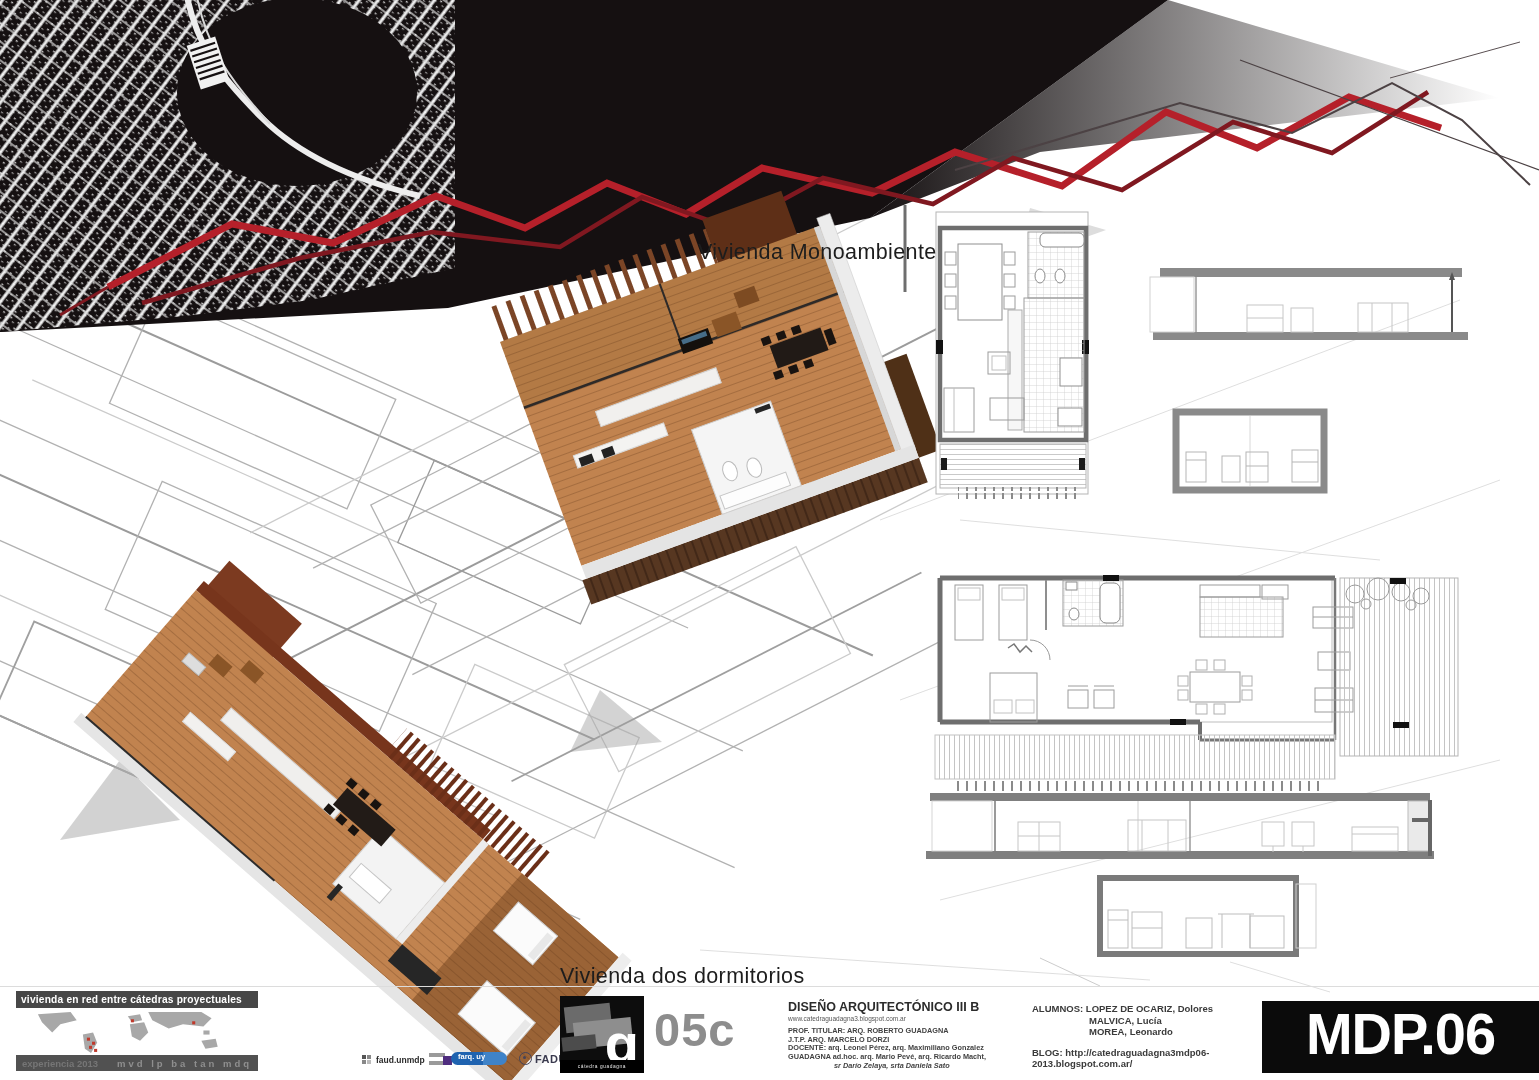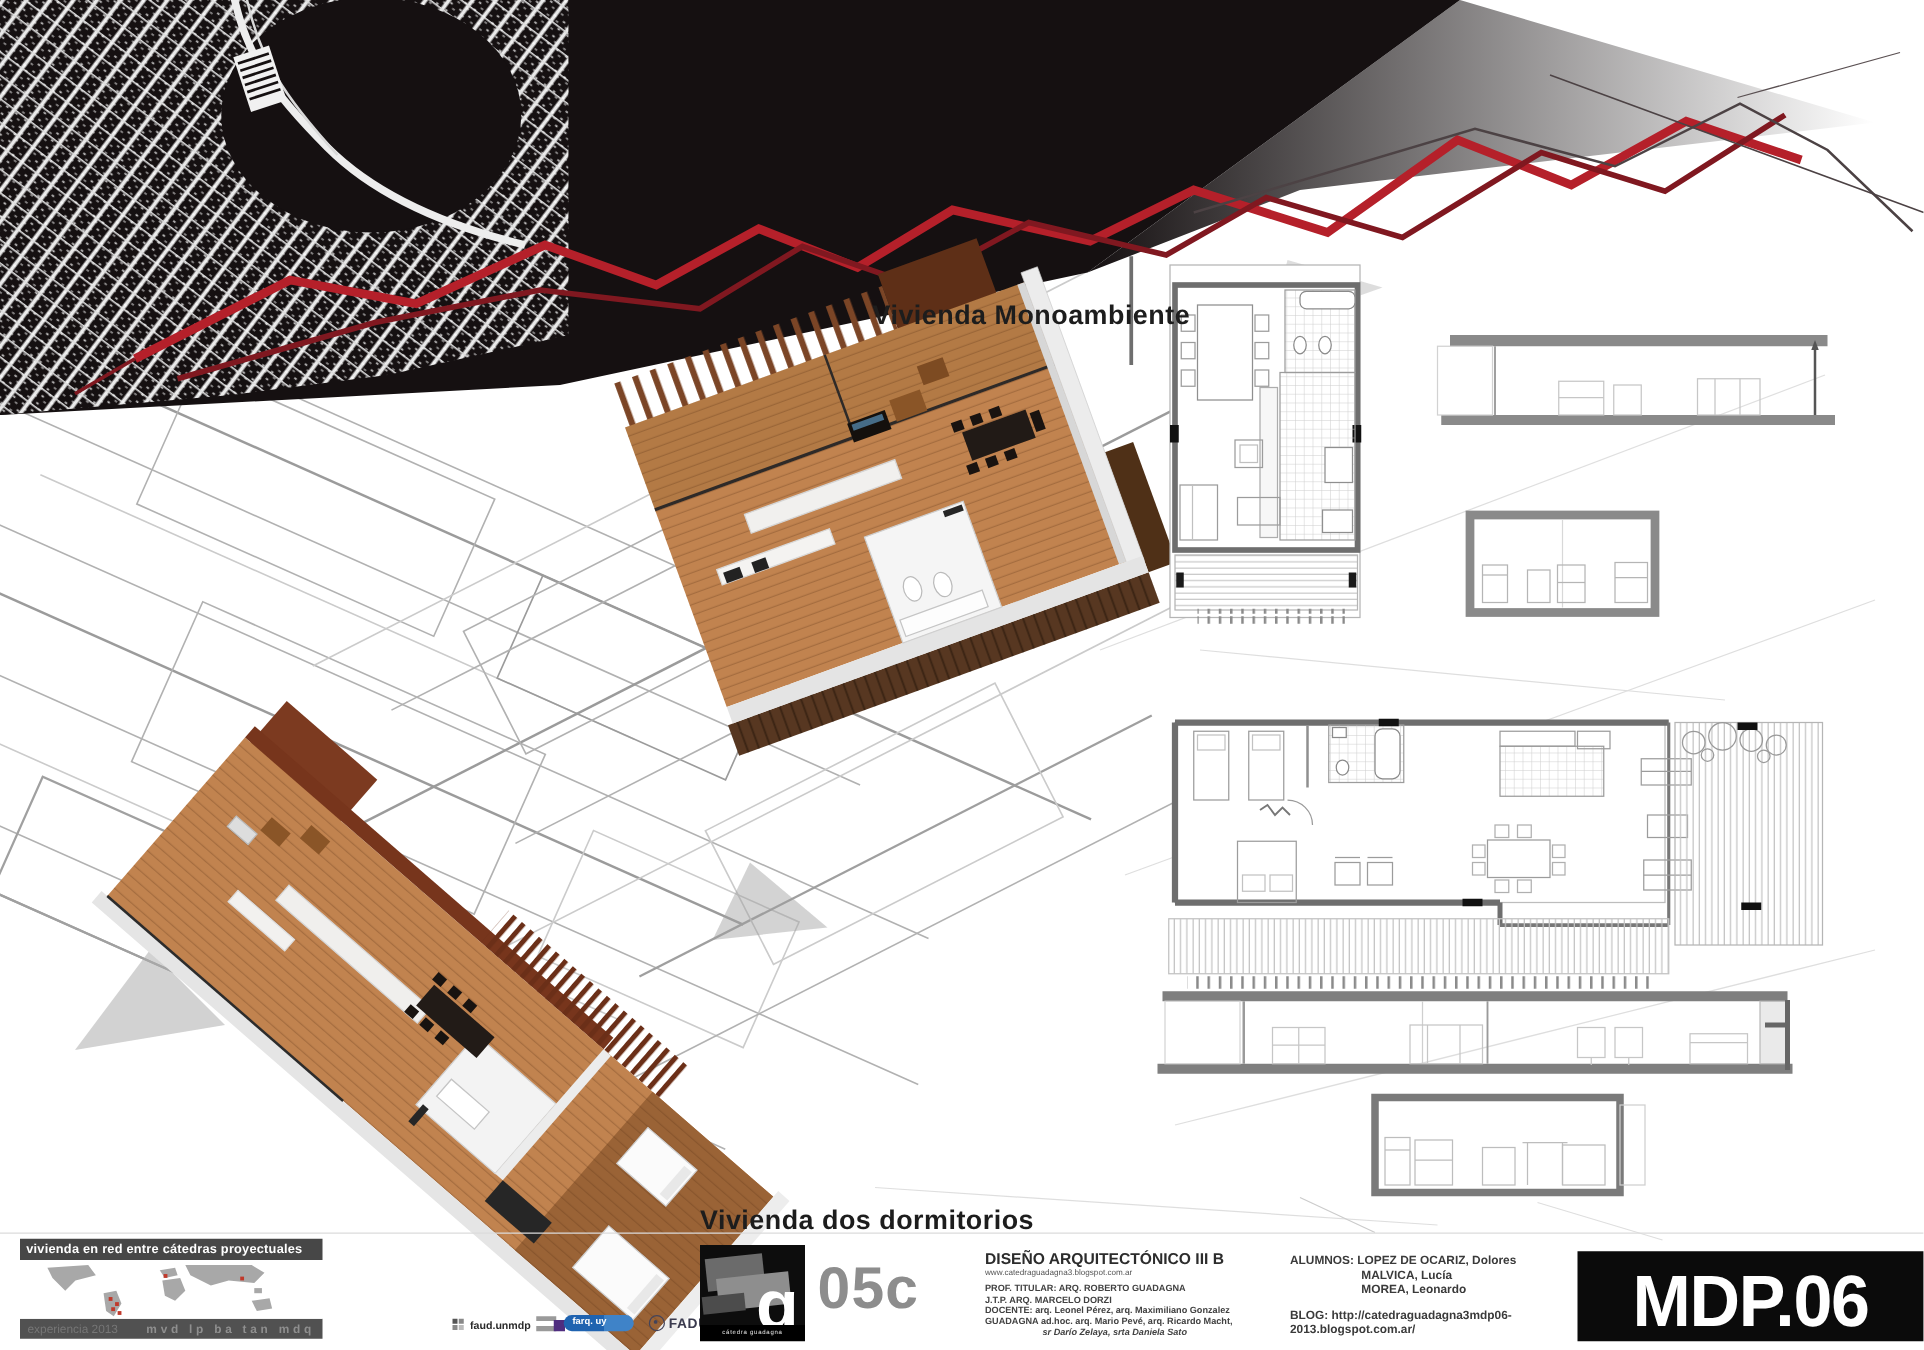--- a/index.html
+++ b/index.html
@@ -1,28 +1,28 @@
 <!DOCTYPE html>
 <html><head>
 <meta charset="utf-8">
 <style>
   html,body{margin:0;padding:0;background:#ffffff;}
   #poster{position:relative;width:1539px;height:1080px;overflow:hidden;background:#ffffff;
           font-family:"Liberation Sans",sans-serif;}
   #art{position:absolute;left:0;top:0;width:1539px;height:1080px;}
   .abs{position:absolute;}
-  .unit-label{font-size:21.5px;font-weight:700;letter-spacing:.4px;color:#1d1d1d;}
+  .unit-label{font-size:21.5px;font-weight:400;letter-spacing:.4px;color:#1d1d1d;}
   
   .net{left:16px;top:991px;width:242px;}
   .net-bar{height:17px;background:#474747;color:#fff;font-size:10.2px;font-weight:700;
            letter-spacing:.2px;line-height:17px;padding-left:5px;}
   .net-map{position:relative;height:47px;background:#fff;}
   .net-foot{height:16px;background:#515151;display:flex;justify-content:space-between;
             align-items:center;padding:0 6px;}
-  .net-era{color:#767676;font-size:9.5px;font-weight:400;}
+  .net-era{color:#767676;font-size:9.5px;font-weight:700;}
   .net-cities{color:#8f8f8f;font-size:9.5px;font-weight:700;letter-spacing:3px;}
   .logo-row{color:#333;}
   .logo-faud{left:362px;top:1055px;display:flex;align-items:center;gap:4px;}
   .grid-ico{width:10px;height:10px;background:
     linear-gradient(#555 0 0) 0 0/4px 4px no-repeat,
     linear-gradient(#888 0 0) 5px 0/4px 4px no-repeat,
     linear-gradient(#888 0 0) 0 5px/4px 4px no-repeat,
     linear-gradient(#bbb 0 0) 5px 5px/4px 4px no-repeat;}
   .logo-faud span{font-size:8.5px;font-weight:700;color:#2a2a2a;}
   .logo-flag{left:429px;top:1053px;width:16px;height:12px;
@@ -47,21 +47,21 @@
   .sheet{left:654px;top:1002px;font-size:47px;font-weight:800;color:#8d8d8d;letter-spacing:1px;}
   .course{left:752px;top:1000px;width:268px;color:#3c3c3c;margin-left:36px;}
   .course-title{font-size:12.5px;font-weight:700;color:#2c2c2c;}
   .course-url{font-size:6.5px;color:#555;margin-top:1px;}
   .course-lines{margin-top:5px;font-size:7.3px;font-weight:700;line-height:8.7px;color:#424242;}
   .course-lines .indent{padding-left:46px;font-style:italic;}
   .students{left:1032px;top:1003px;width:250px;font-size:9.5px;font-weight:700;color:#3a3a3a;line-height:11.5px;}
   .students .indent{padding-left:57px;}
   .students .blog{margin-top:9px;}
   .plate{left:1262px;top:1001px;width:277px;height:72px;background:#0b0b0b;display:flex;
-         align-items:flex-end;justify-content:center;}
+         align-items:flex-start;justify-content:center;}
   .plate span{color:#fff;font-size:56px;font-weight:800;letter-spacing:-1px;transform:scaleY(1.04);}
 </style>
 </head>
 <body>
 
 <div id="poster">
 
 <svg id="art" viewBox="0 0 1539 1080">
   <defs>
     <pattern id="streets" width="15" height="15" patternUnits="userSpaceOnUse" patternTransform="rotate(37)">

